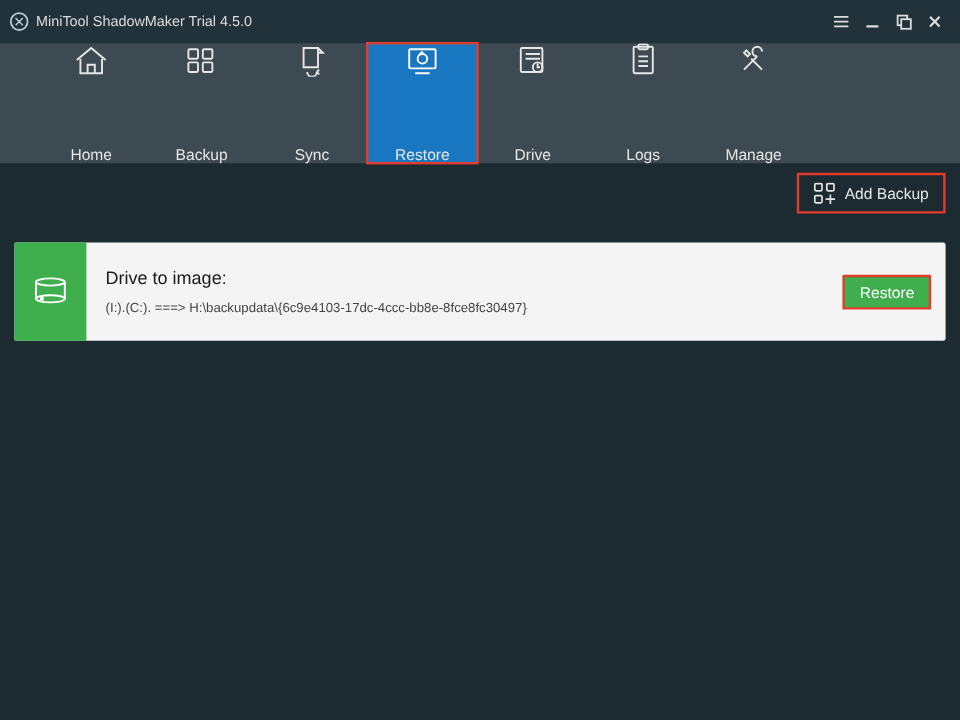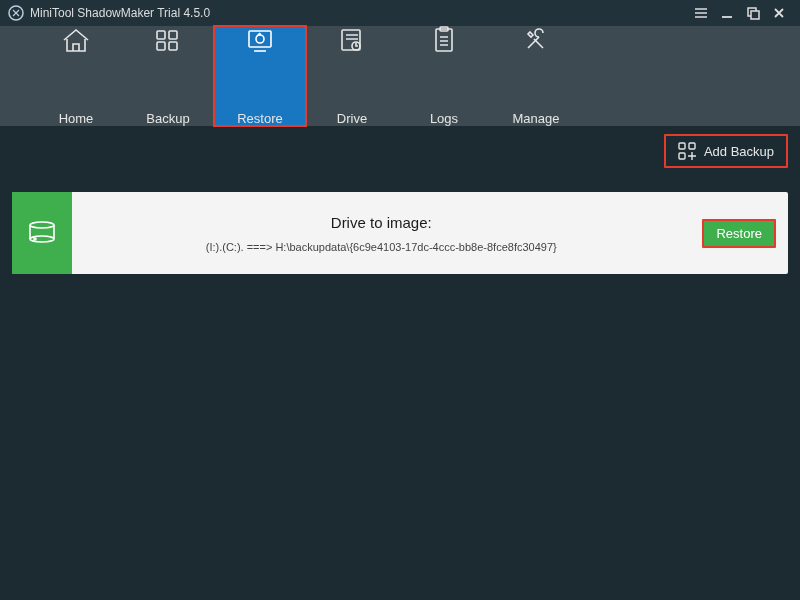--- a/index.html
+++ b/index.html
@@ -4,21 +4,21 @@
 <style>
   * { box-sizing: border-box; margin: 0; padding: 0; }
   body {
     width: 800px; height: 600px;
     background: #1c2b32;
     font-family: "Segoe UI", Arial, sans-serif;
     color: #e6e6e6;
     overflow: hidden;
   }
   .titlebar {
-    height: 26px;
+    height: 36px;
     background: #22323a;
     display: flex; align-items: center;
     padding: 0 8px;
     font-size: 12px;
     color: #dddddd;
     justify-content: space-between;
   }
   .titlebar .logo {
     width: 16px; height: 16px; margin-right: 6px;
     display: inline-flex; align-items: center; justify-content: center;
@@ -62,21 +62,20 @@
   .addbackup {
     border: 2px solid #e33b2e;
     padding: 6px 12px;
     display: flex; align-items: center; gap: 8px;
     color: #e6e6e6; font-size: 13px;
     cursor: pointer;
     border-radius: 1px;
   }
   .content {
     padding: 16px 12px;
-    text-align: center;
   }
   .card {
     background: #f4f4f4;
     color: #2b2b2b;
     display: flex;
     height: 82px;
     border-radius: 2px;
   }
   .card .left {
     width: 60px;
@@ -155,20 +154,31 @@
   <div class="navitem">
     <span class="icon">
       <svg width="34" height="28" viewBox="0 0 34 28" fill="none" stroke="#e6e6e6" stroke-width="1.6">
           <rect x="6" y="5" width="8" height="8" rx="1"></rect>
           <rect x="18" y="5" width="8" height="8" rx="1"></rect>
           <rect x="6" y="16" width="8" height="8" rx="1"></rect>
           <rect x="18" y="16" width="8" height="8" rx="1"></rect>
         </svg>
     </span>
     <span>Backup</span>
+  </div>
+  <div class="navitem">
+    <span class="icon">
+      <svg width="34" height="28" viewBox="0 0 34 28" fill="none" stroke="#e6e6e6" stroke-width="1.6">
+          <path d="M10 4 H22 V20 H10 Z"></path>
+          <path d="M22 4 L26 8 L22 8"></path>
+          <path d="M13 24 A4 4 0 1 0 21 24"></path>
+          <path d="M21 24 L23 22 M21 24 L23 26"></path>
+        </svg>
+    </span>
+    <span>Sync</span>
   </div>
   <div class="navitem active highlight">
     <span class="icon">
       <svg width="34" height="28" viewBox="0 0 34 28" fill="none" stroke="#fff" stroke-width="1.6">
           <rect x="6" y="5" width="22" height="16" rx="1"></rect>
           <path d="M11 25 H23"></path>
           <circle cx="17" cy="13" r="4"></circle>
           <path d="M17 9 L17 7 M14 10 L17 7"></path>
         </svg>
     </span>

